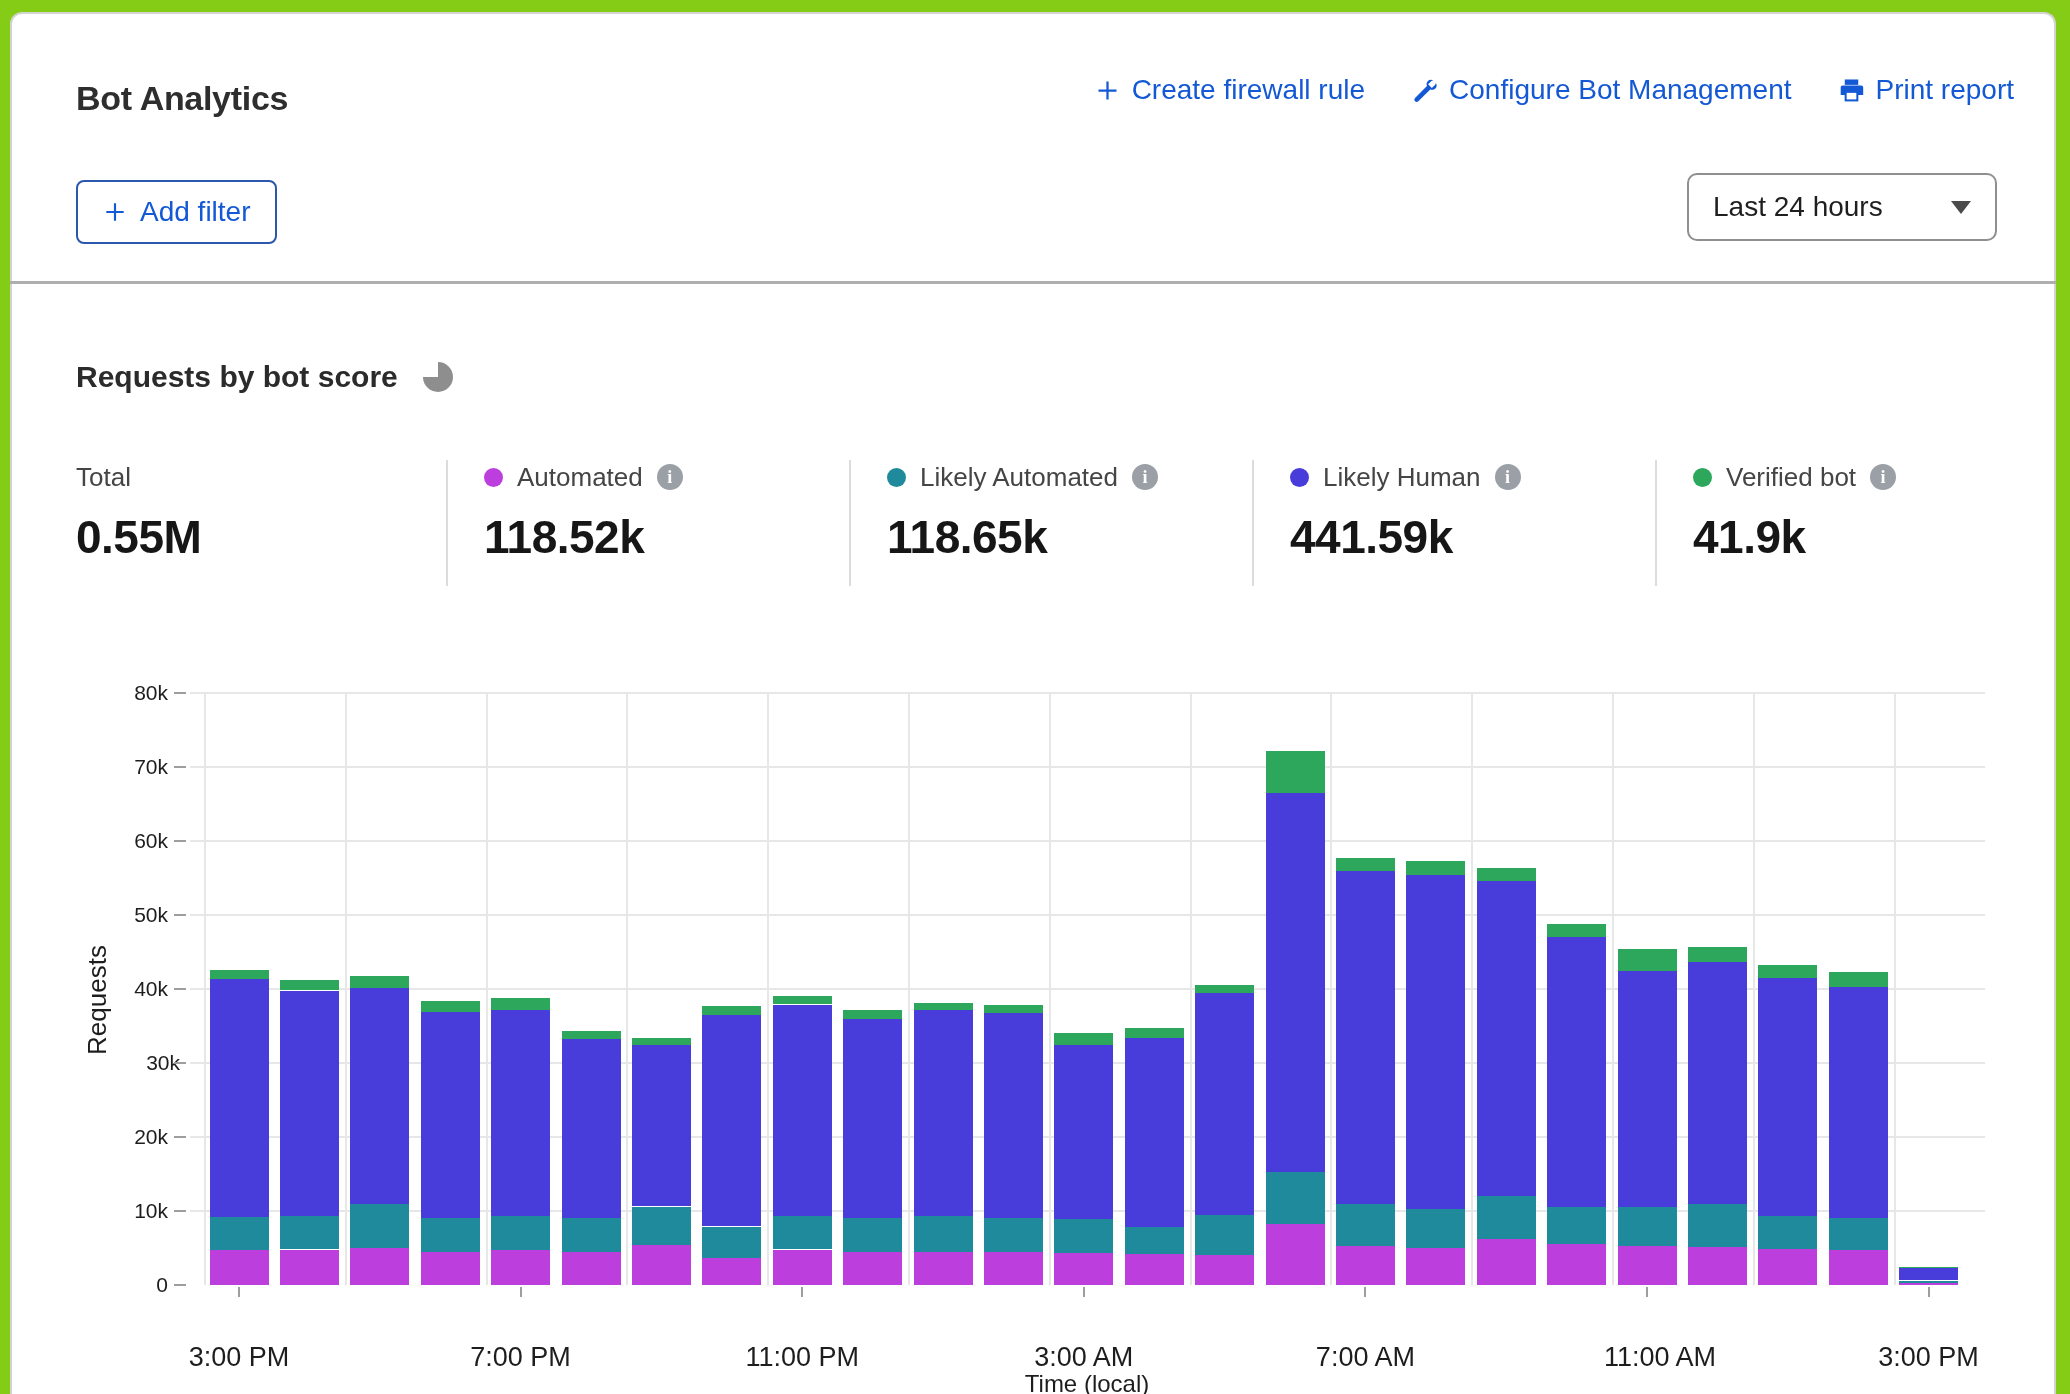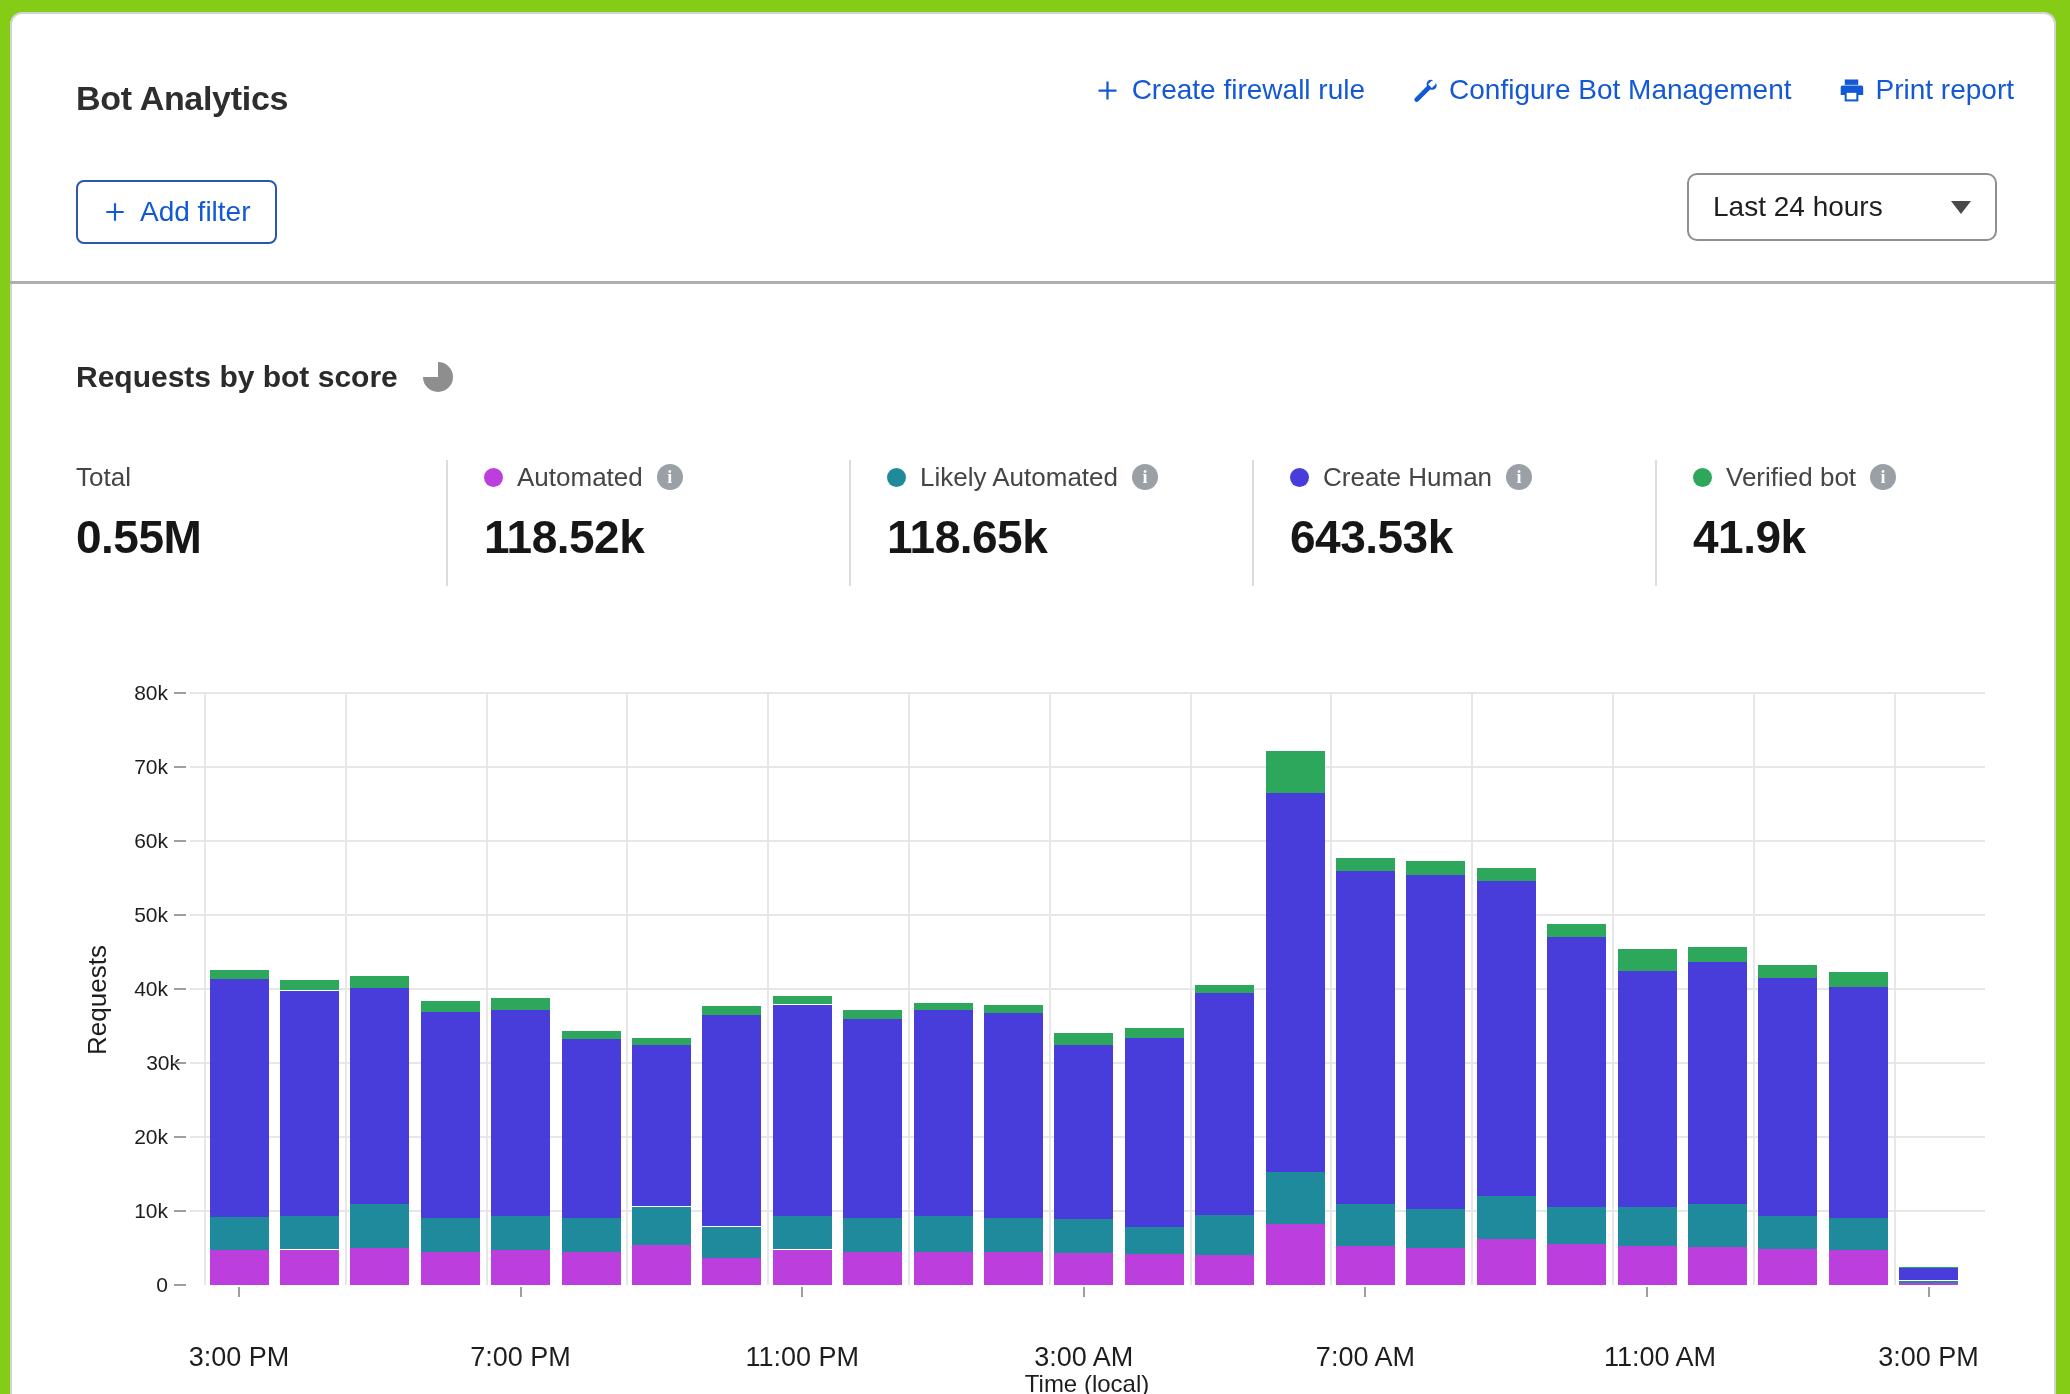--- a/index.html
+++ b/index.html
@@ -126,24 +126,24 @@
         <div class="stat-head" data-interactable="false">
           <span class="dot" data-interactable="false" style="background: rgb(30, 138, 155);"></span>
           <span data-interactable="false">Likely Automated</span>
           <span class="info" data-interactable="true">i</span>
         </div>
         <div class="stat-value" data-interactable="false">118.65k</div>
       </div>
       <div class="stat-col" data-interactable="false">
         <div class="stat-head" data-interactable="false">
           <span class="dot" data-interactable="false" style="background: rgb(72, 61, 218);"></span>
-          <span data-interactable="false">Create Human</span>
+          <span data-interactable="false">Likely Human</span>
           <span class="info" data-interactable="true">i</span>
         </div>
-        <div class="stat-value" data-interactable="false">643.53k</div>
+        <div class="stat-value" data-interactable="false">441.59k</div>
       </div>
       <div class="stat-col" data-interactable="false">
         <div class="stat-head" data-interactable="false">
           <span class="dot" data-interactable="false" style="background: rgb(44, 167, 92);"></span>
           <span data-interactable="false">Verified bot</span>
           <span class="info" data-interactable="true">i</span>
         </div>
         <div class="stat-value" data-interactable="false">41.9k</div>
       </div>
     </div>

